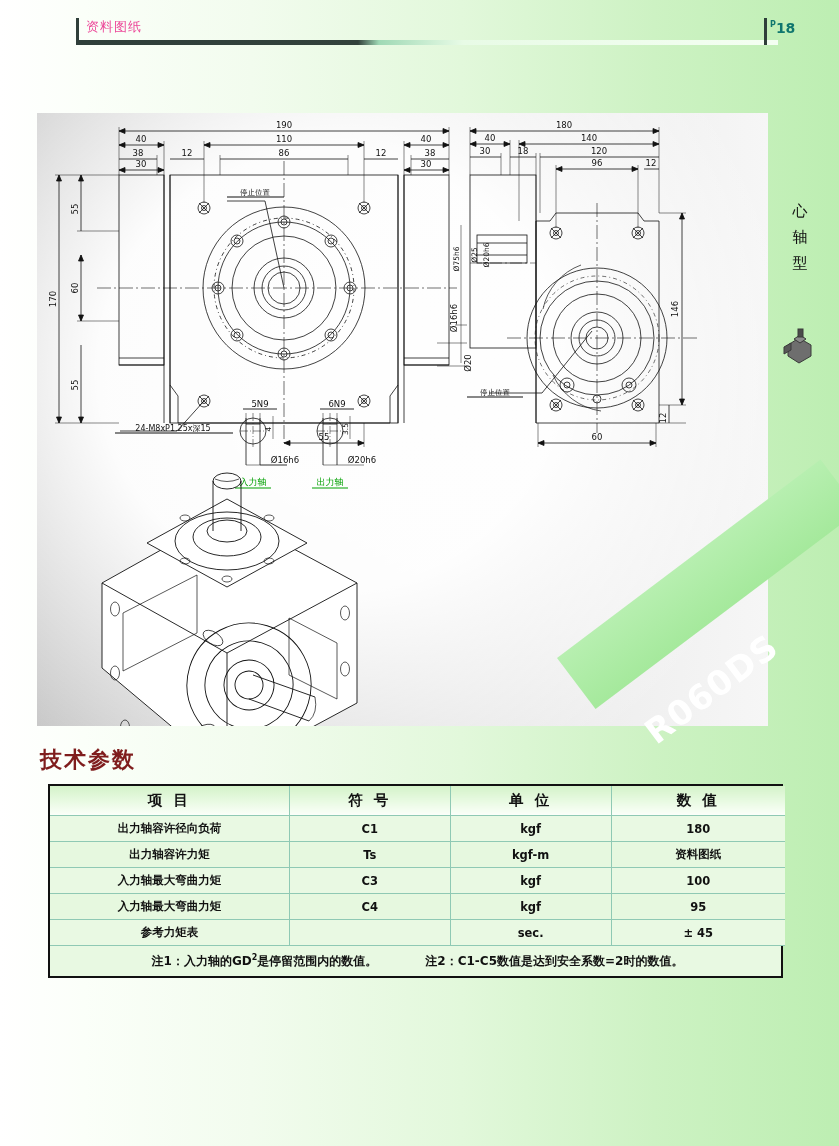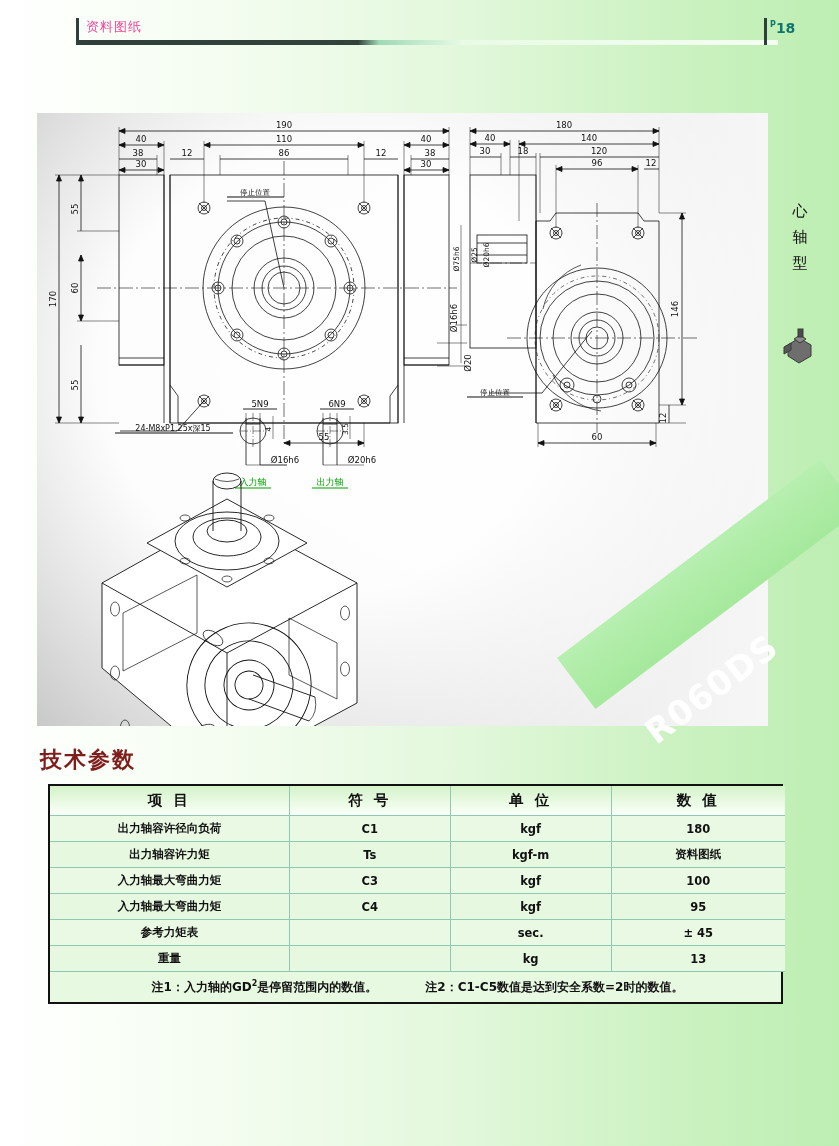--- a/index.html
+++ b/index.html
@@ -461,26 +461,20 @@
           <td>C4</td>
           <td>kgf</td>
           <td>95</td>
         </tr>
         <tr>
           <td>参考力矩表</td>
           <td></td>
           <td>sec.</td>
           <td>± 45</td>
         </tr>
-        <tr>
-          <td>重量</td>
-          <td></td>
-          <td>kg</td>
-          <td>13</td>
-        </tr>
       </tbody>
     <tfoot>
       <tr>
         <td class="notes" colspan="4">
           <span class="n1">注1：入力轴的GD<sup>2</sup>是停留范围内的数值。</span><span class="n2">注2：C1-C5数值是达到安全系数=2时的数值。</span>
         </td>
       </tr>
     </tfoot>
   </table>
 </div>

